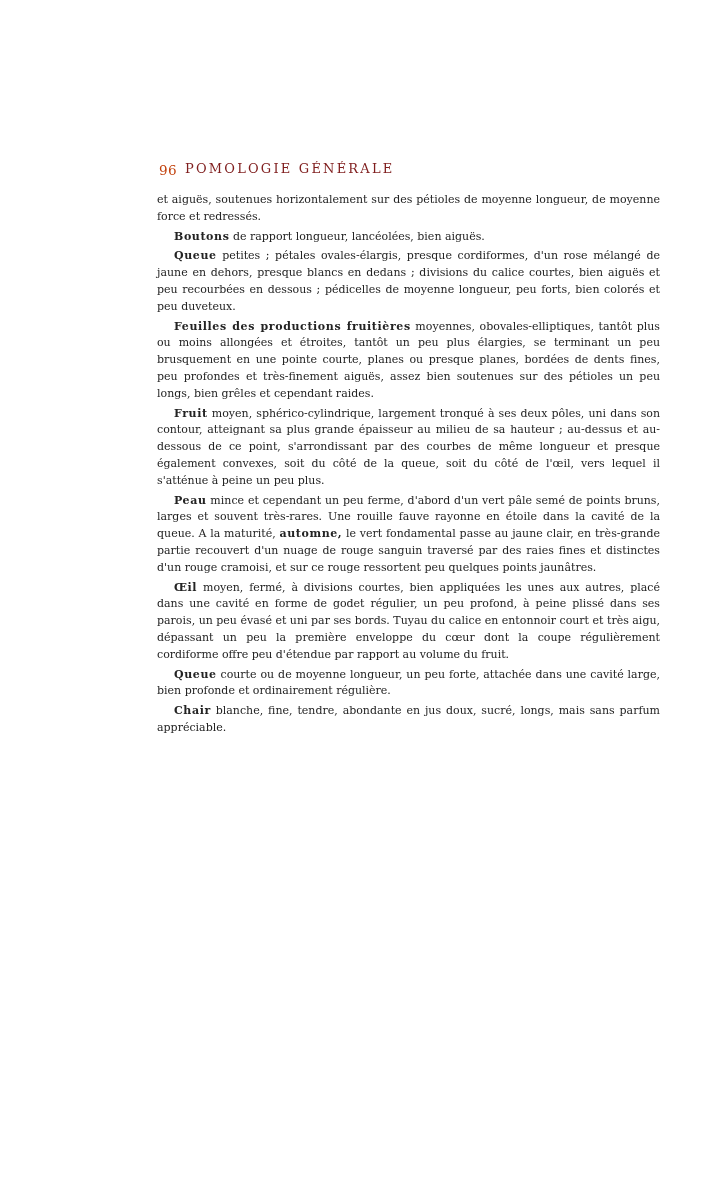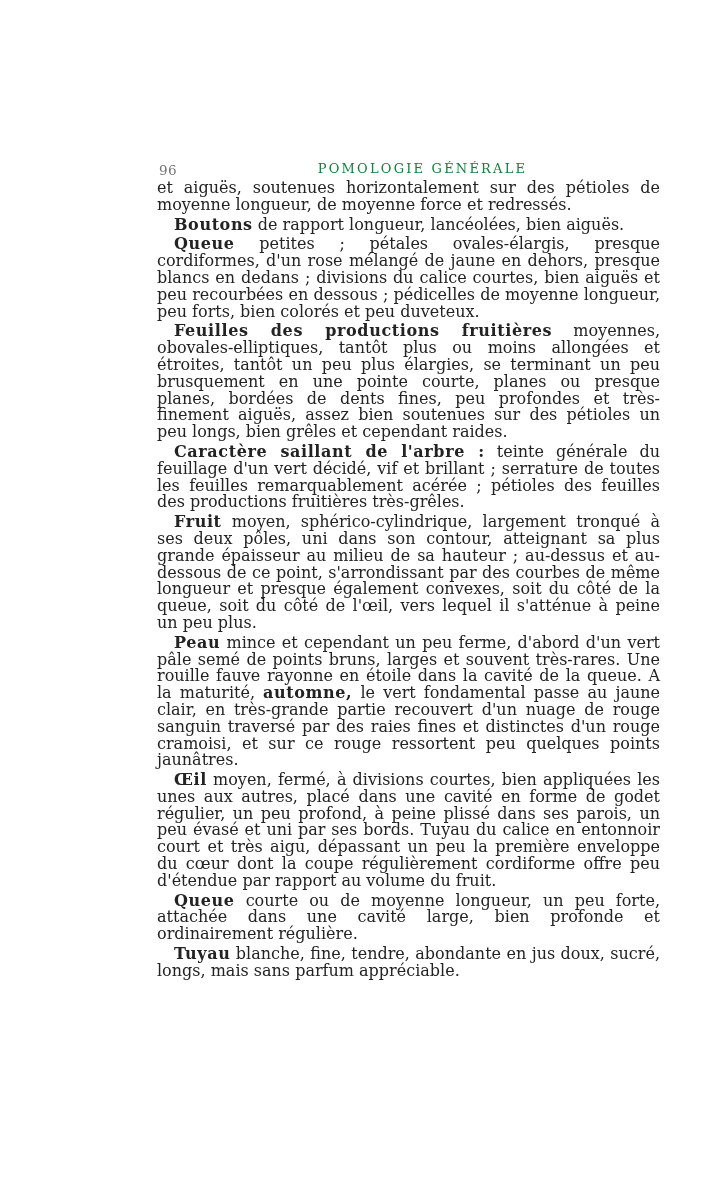--- a/index.html
+++ b/index.html
@@ -28,37 +28,37 @@
     left: 157px;
     width: 503px;
     height: 18px;
   }
   .page-num {
     position: absolute;
     left: 2px;
     top: 1px;
     font-size: 13.5px;
     letter-spacing: 0.5px;
-    color: #737373;
+    color: #c2410c;
   }
   .head-title {
     display: block;
-    text-align: center;
+    text-align: left;
     font-size: 13px;
     letter-spacing: 2.2px;
-    color: #15803d;
+    color: #7f1d1d;
     padding-left: 28px; 
   }
   
   .text-block {
     position: absolute;
-    top: 180px;
+    top: 192px;
     left: 157px;
     width: 503px;
-    font-size: 16px;
+    font-size: 11px;
     line-height: 16.8px;
     text-align: justify;
     color: #232323;
   }
   .para {
     margin: 0 0 3px 0;
     text-indent: 17px;
   }
   .para.no-indent {
     text-indent: 0;
@@ -78,20 +78,19 @@
   <header class="running-head">
     <span class="page-num">96</span>
     <span class="head-title">POMOLOGIE GÉNÉRALE</span>
   </header>
 
   <main class="text-block" id="text-block">
       <p class="para no-indent"><span class="body-text">et aiguës, soutenues horizontalement sur des pétioles de moyenne longueur, de moyenne force et redressés.</span></p>
       <p class="para"><span class="lead">Boutons</span><span class="body-text"> de rapport longueur, lancéolées, bien aiguës.</span></p>
       <p class="para"><span class="lead">Queue</span><span class="body-text"> petites ; pétales ovales-élargis, presque cordiformes, d'un rose mélangé de jaune en dehors, presque blancs en dedans ; divisions du calice courtes, bien aiguës et peu recourbées en dessous ; pédicelles de moyenne longueur, peu forts, bien colorés et peu duveteux.</span></p>
       <p class="para"><span class="lead">Feuilles des productions fruitières</span><span class="body-text"> moyennes, obovales-elliptiques, tantôt plus ou moins allongées et étroites, tantôt un peu plus élargies, se terminant un peu brusquement en une pointe courte, planes ou presque planes, bordées de dents fines, peu profondes et très-finement aiguës, assez bien soutenues sur des pétioles un peu longs, bien grêles et cependant raides.</span></p>
-      <p class="para"><span class="lead">Caractère saillant de l'arbre :</span><span class="body-text"> teinte générale du feuillage d'un vert décidé, vif et brillant ; serrature de toutes les feuilles remarquablement acérée ; pétioles des feuilles des productions fruitières très-grêles.</span></p>
       <p class="para"><span class="lead">Fruit</span><span class="body-text"> moyen, sphérico-cylindrique, largement tronqué à ses deux pôles, uni dans son contour, atteignant sa plus grande épaisseur au milieu de sa hauteur ; au-dessus et au-dessous de ce point, s'arrondissant par des courbes de même longueur et presque également convexes, soit du côté de la queue, soit du côté de l'œil, vers lequel il s'atténue à peine un peu plus.</span></p>
       <p class="para"><span class="lead">Peau</span><span class="body-text"> mince et cependant un peu ferme, d'abord d'un vert pâle semé de points bruns, larges et souvent très-rares. Une rouille fauve rayonne en étoile dans la cavité de la queue. A la maturité, </span><span class="lead">automne,</span><span class="body-text"> le vert fondamental passe au jaune clair, en très-grande partie recouvert d'un nuage de rouge sanguin traversé par des raies fines et distinctes d'un rouge cramoisi, et sur ce rouge ressortent peu quelques points jaunâtres.</span></p>
       <p class="para"><span class="lead">Œil</span><span class="body-text"> moyen, fermé, à divisions courtes, bien appliquées les unes aux autres, placé dans une cavité en forme de godet régulier, un peu profond, à peine plissé dans ses parois, un peu évasé et uni par ses bords. Tuyau du calice en entonnoir court et très aigu, dépassant un peu la première enveloppe du cœur dont la coupe régulièrement cordiforme offre peu d'étendue par rapport au volume du fruit.</span></p>
       <p class="para"><span class="lead">Queue</span><span class="body-text"> courte ou de moyenne longueur, un peu forte, attachée dans une cavité large, bien profonde et ordinairement régulière.</span></p>
-      <p class="para"><span class="lead">Tuyau</span><span class="body-text"> blanche, fine, tendre, abondante en jus doux, sucré, longs, mais sans parfum appréciable.</span></p>
+      <p class="para"><span class="lead">Chair</span><span class="body-text"> blanche, fine, tendre, abondante en jus doux, sucré, longs, mais sans parfum appréciable.</span></p>
     </main>
 </div>
 
 </body></html>

